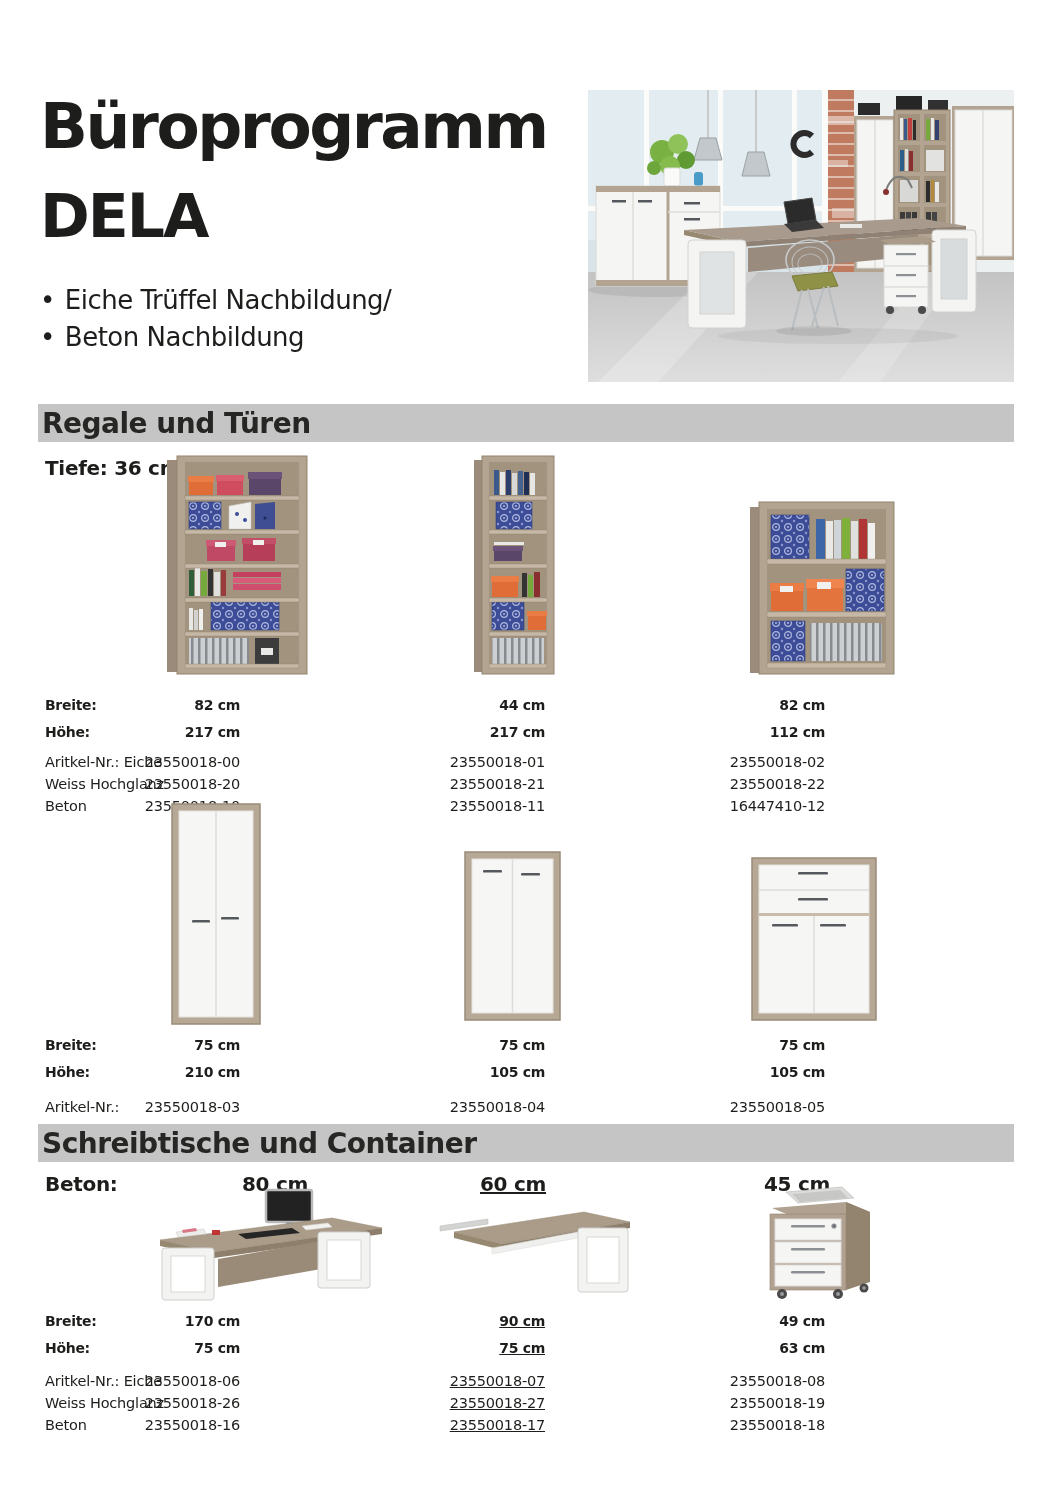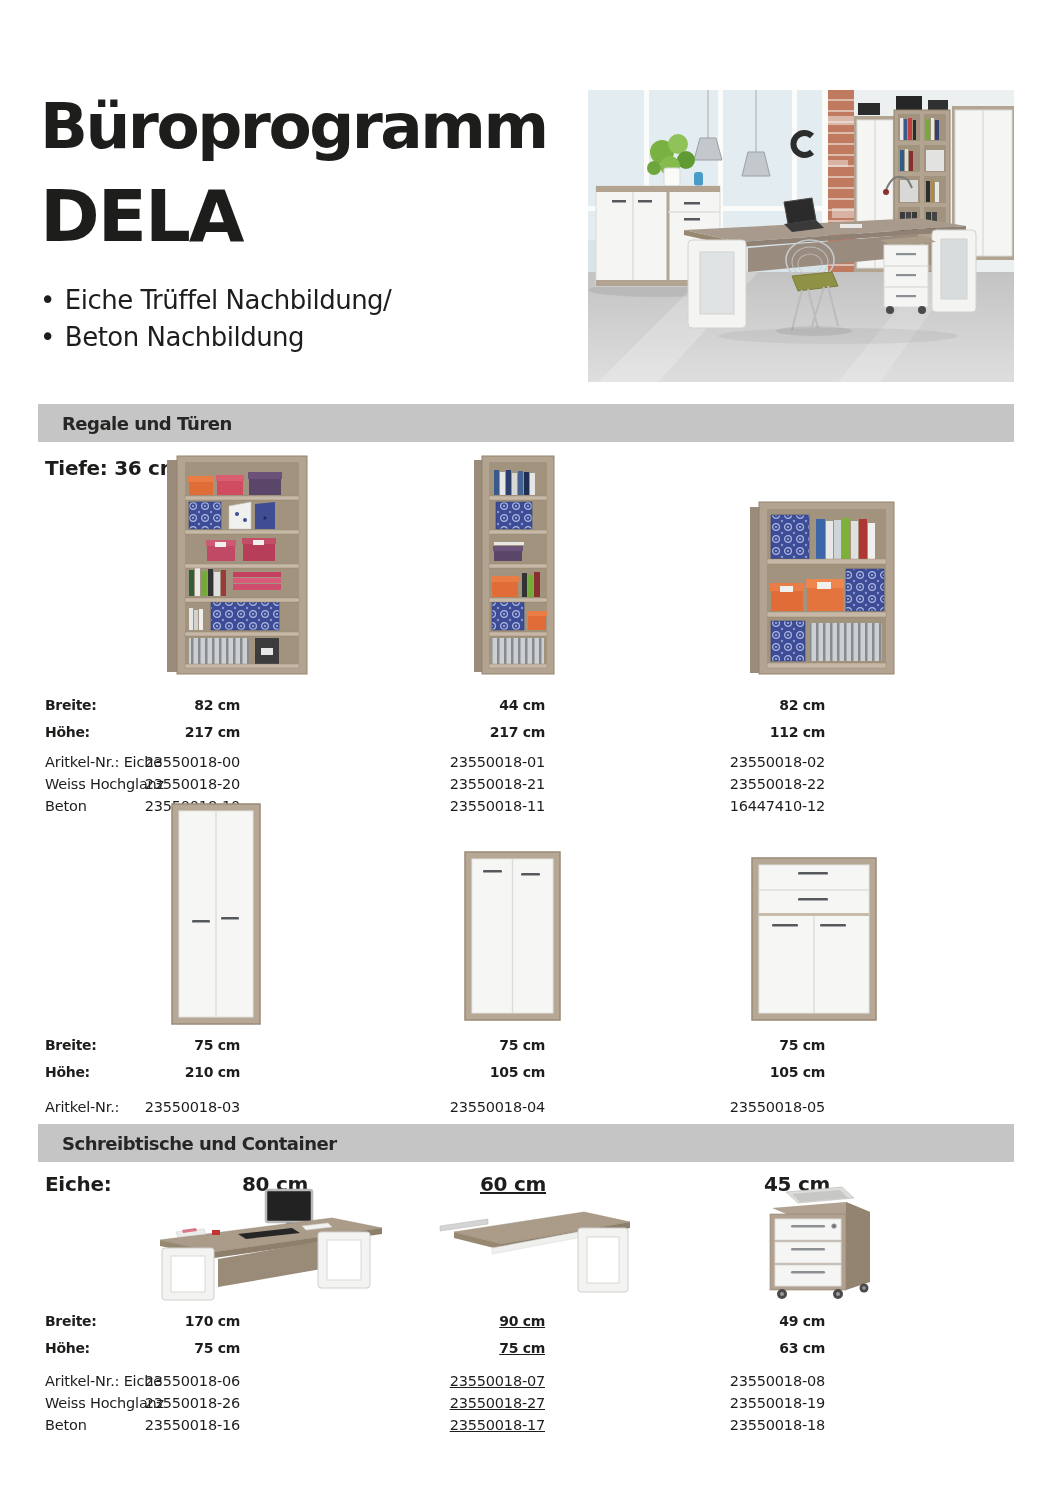--- a/index.html
+++ b/index.html
@@ -3,27 +3,27 @@
 <meta charset="utf-8">
 <style>
   html,body{margin:0;padding:0;background:#ffffff;}
   .page{
     position:relative;width:1052px;height:1500px;background:#ffffff;
     font-family:"DejaVu Sans","Liberation Sans",sans-serif;color:#1d1d1b;
     overflow:hidden;border-right:2px solid #dcdcdc;
   }
   .abs{position:absolute;}
   .title1{left:40px;top:84px;font-size:63px;font-weight:700;letter-spacing:-2.5px;line-height:86px;}
-  .title2{left:40px;top:166px;font-size:72px;font-weight:700;letter-spacing:-2px;line-height:100px;}
+  .title2{left:40px;top:166px;font-size:60px;font-weight:700;letter-spacing:-2px;line-height:100px;}
   .bullets{left:40px;top:282px;}
   .bullet-line{font-size:26px;font-weight:400;line-height:37px;letter-spacing:-0.5px;white-space:nowrap;}
   .bullet-line .dot{margin-right:10px;}
   .hero{left:588px;top:90px;width:426px;height:292px;}
   .bar{left:38px;width:976px;height:38px;background:#c5c5c5;}
-  .bar span{display:block;padding-left:24px;font-size:18px;font-weight:700;line-height:40px;letter-spacing:-0.5px;color:#262624;}
+  .bar span{display:block;padding-left:4px;font-size:28px;font-weight:700;line-height:40px;letter-spacing:-0.5px;color:#262624;}
   .bar1{top:404px;}
   .bar2{top:1124px;}
   .tiefe{font-size:20px;font-weight:700;letter-spacing:-0.3px;line-height:24px;}
   .spec .b{font-size:14px;font-weight:700;line-height:27px;letter-spacing:-0.3px;white-space:nowrap;}
   .spec .s{font-size:14.5px;line-height:22px;letter-spacing:-0.2px;white-space:nowrap;}
   .spec .gap{height:5px;}
   .spec .gap2{height:10px;}
   .spec .gap3{height:8px;}
   .vals{text-align:right;}
   .imgbox svg{display:block;width:100%;height:100%;}
@@ -449,21 +449,21 @@
     <div class="b">75 cm</div>
     <div class="b">105 cm</div>
     <div class="gap2"></div>
     <div class="s">23550018-05</div>
   </div>
 
   <div class="abs bar bar2">
     <span>Schreibtische und Container</span>
   </div>
 
-  <div class="abs tiefe" style="left:45px;top:1172px;">Eiche:</div>
+  <div class="abs tiefe" style="left:45px;top:1172px;">Beton:</div>
   <div class="abs tiefe" style="right:744px;top:1172px;">80 cm</div>
   <div class="abs tiefe" style="right:506px;top:1172px;text-decoration:underline;">60 cm</div>
   <div class="abs tiefe" style="right:222px;top:1172px;">45 cm</div>
 
   <div class="abs imgbox" style="left:152px;top:1188px;width:234px;height:114px;">
     <svg viewBox="0 0 234 114" xmlns="http://www.w3.org/2000/svg">
       <rect x="114" y="2" width="46" height="32" rx="2" fill="#222222" stroke="#b9b9b9" stroke-width="2.5"></rect>
       <rect x="134" y="34" width="7" height="10" fill="#9da1a5"></rect>
       <ellipse cx="138" cy="46" rx="16" ry="3.5" fill="#b4b8bc"></ellipse>
       <polygon points="8,52 180,30 230,40 62,64" fill="#ab9c8a" stroke="#94866f" stroke-width="0.5"></polygon>

